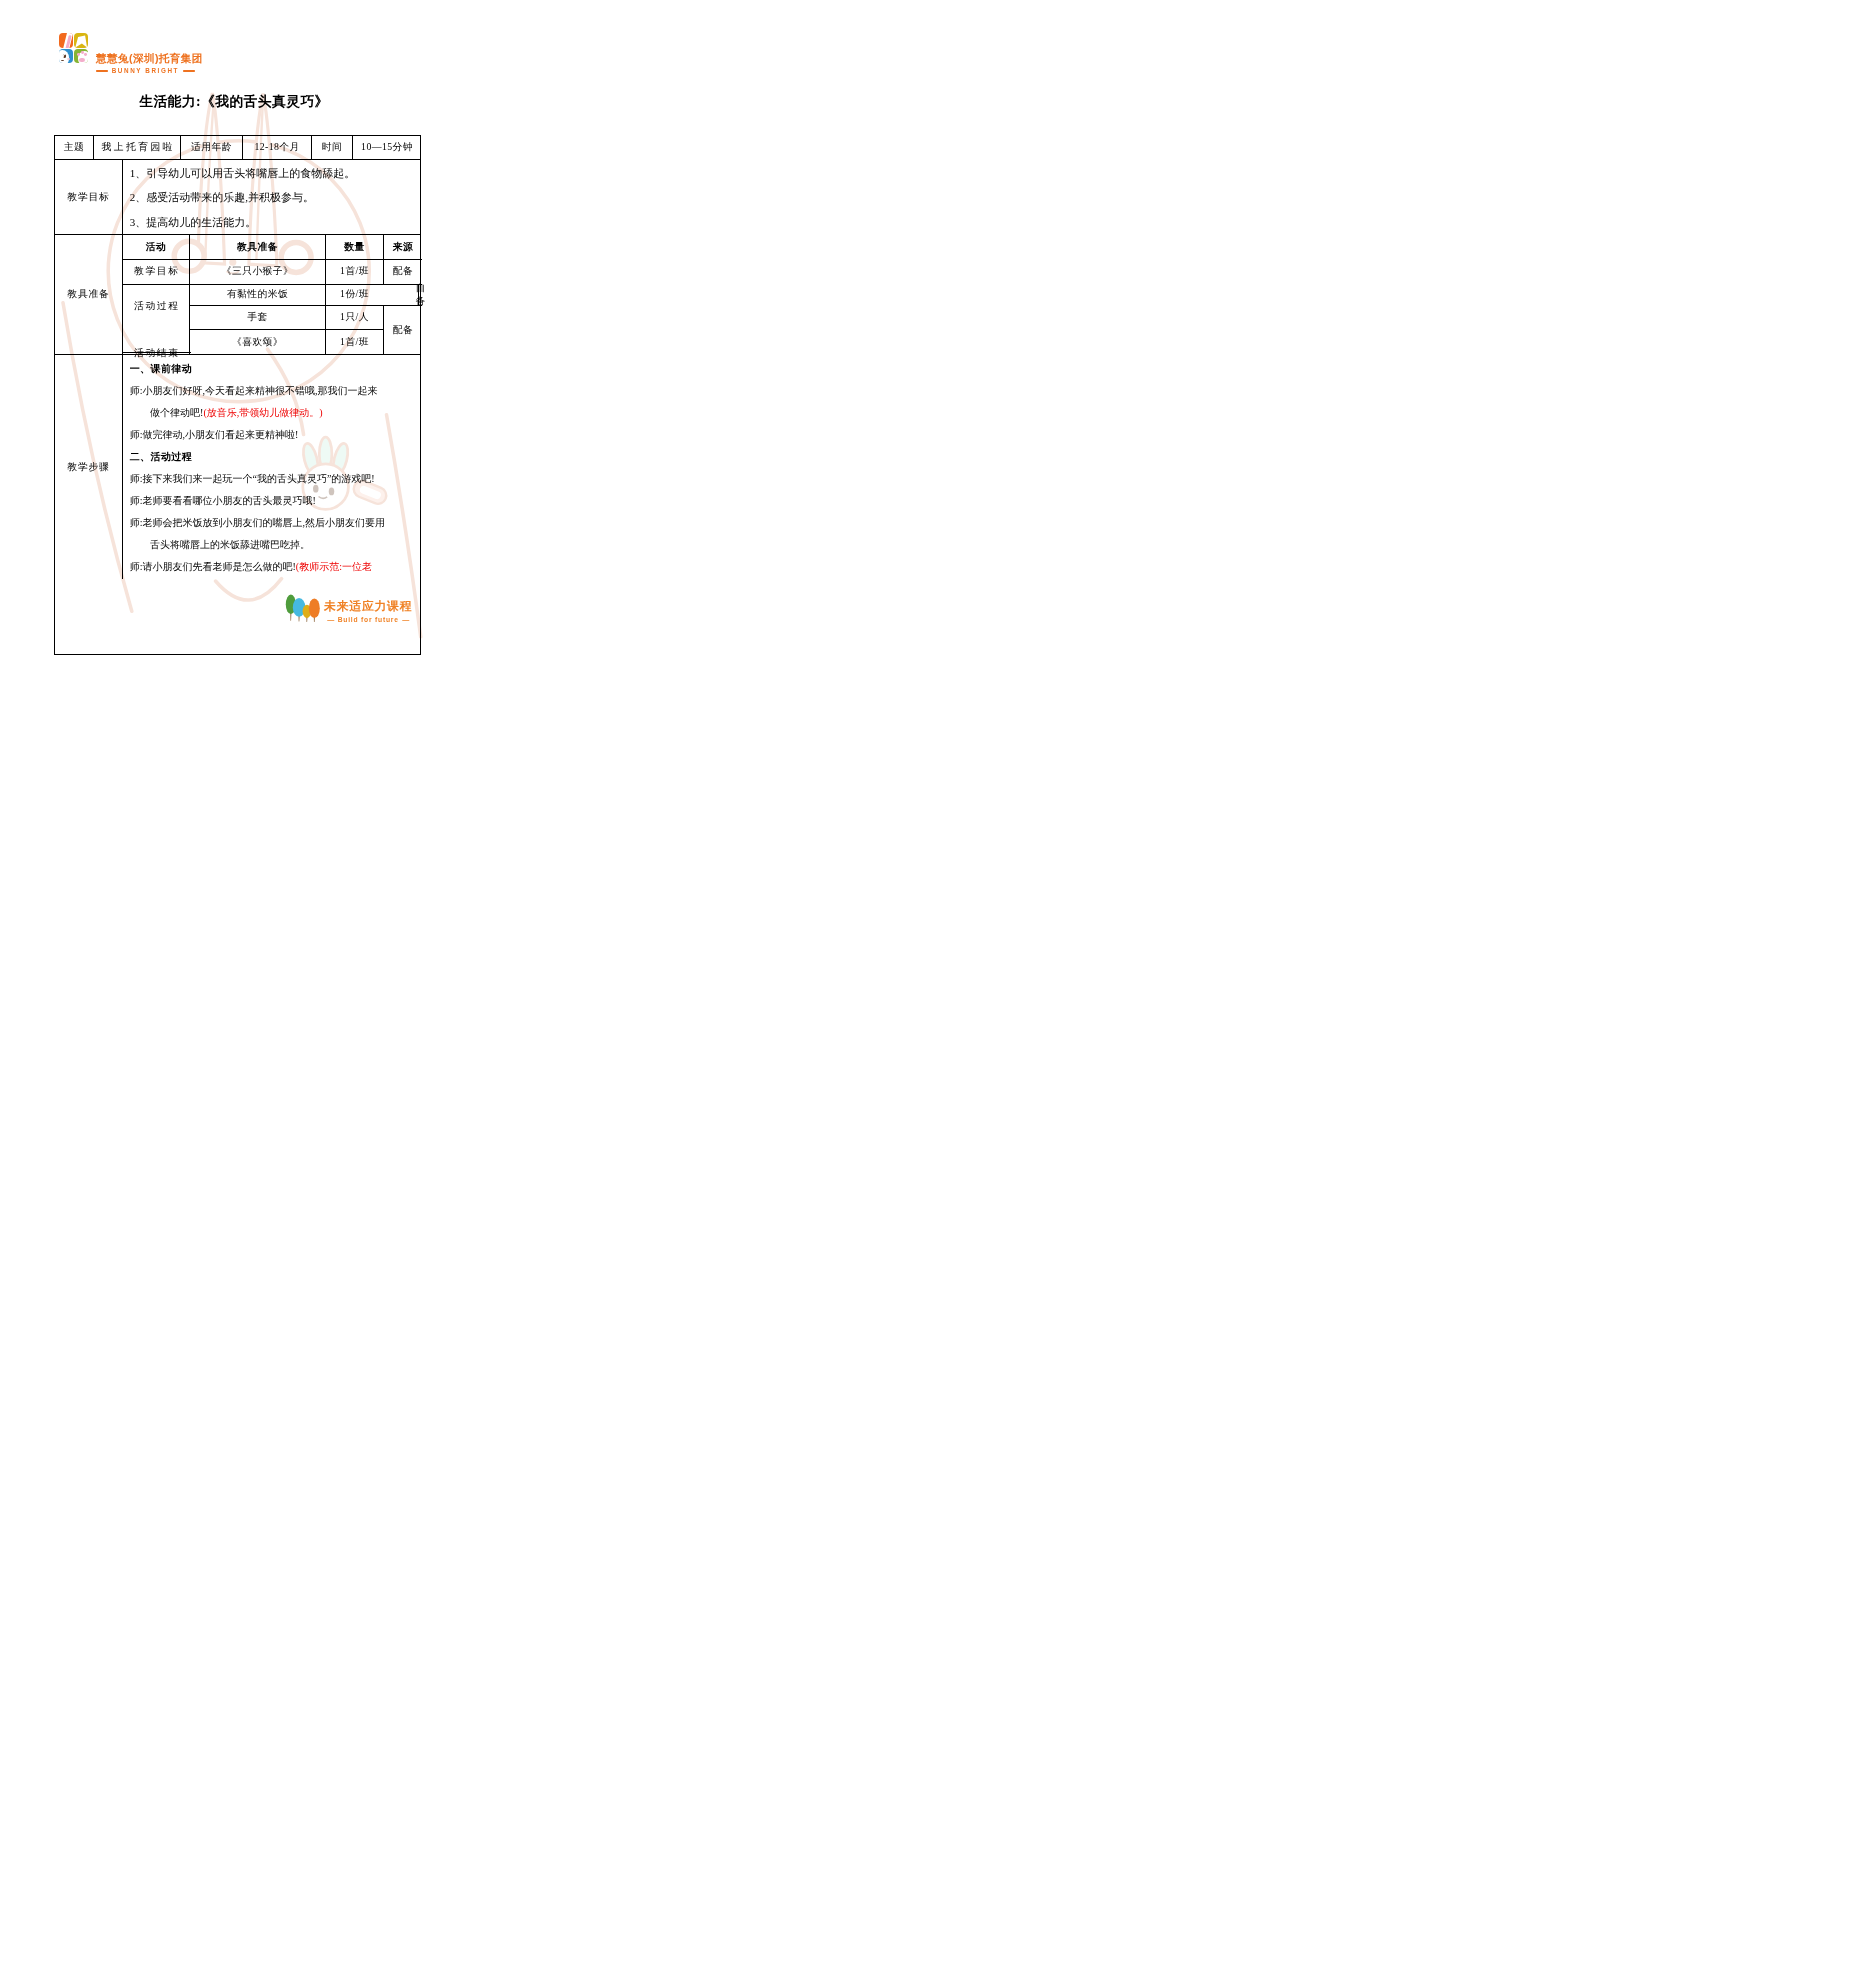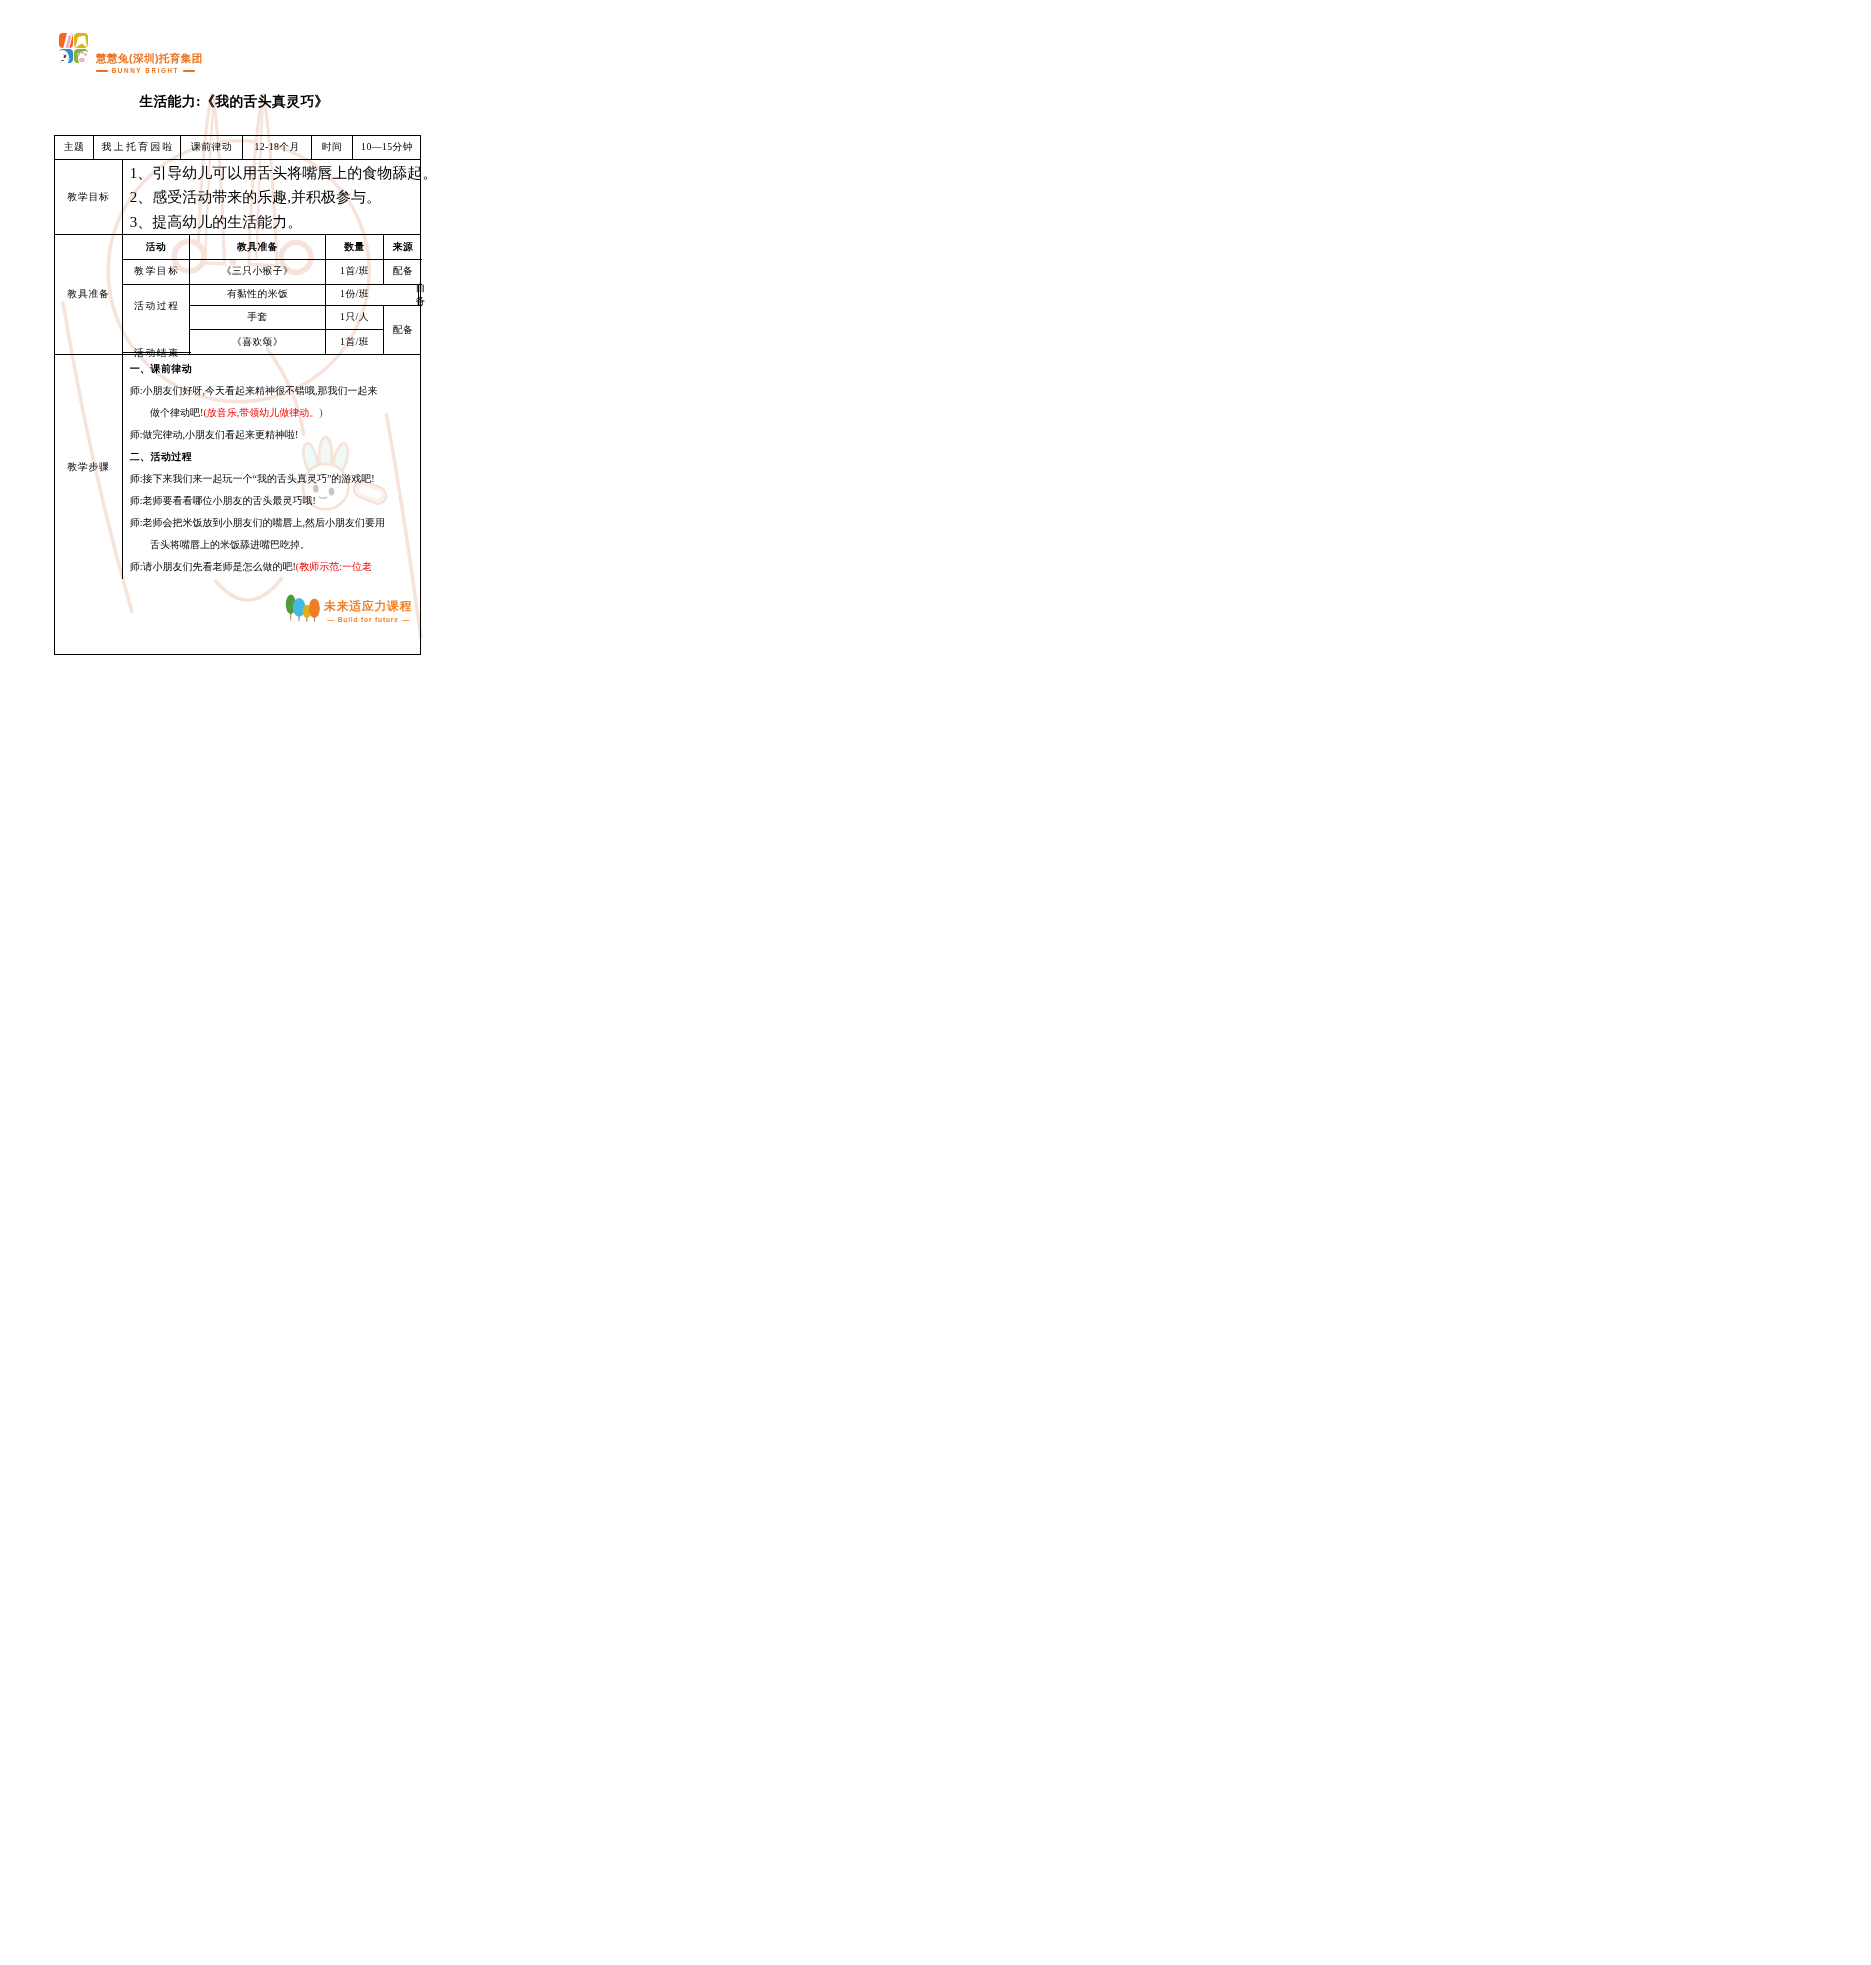--- a/index.html
+++ b/index.html
@@ -49,21 +49,21 @@
   .row-obj  { grid-template-columns:67px 1fr; height:75px; }
   .row-mat  { grid-template-columns:67px 1fr; height:120px; }
   .row-steps{ grid-template-columns:67px 1fr; height:224px; border-bottom:none; }
   .cell { display:flex; align-items:center; justify-content:center; text-align:center; letter-spacing:0.4px; }
   .bl { border-left:0.6px solid #000; }
   .label-cell { display:flex; align-items:center; justify-content:center; letter-spacing:0.8px; }
   .sp6 { letter-spacing:2.4px; margin-right:-2.4px; }
   .sp4 { letter-spacing:1.6px; margin-right:-1.6px; }
 
   .obj-content { border-left:0.6px solid #000; padding:0.4px 3.1px 0 6.7px; display:flex; flex-direction:column; justify-content:center; }
-  .obj-line { line-height:24.4px; white-space:nowrap; font-size:15px; }
+  .obj-line { line-height:24.4px; white-space:nowrap; font-size:11px; }
 
   
   .mat-content { border-left:0.6px solid #000; display:flex; flex-direction:column; }
   .mat-header { display:grid; grid-template-columns:66px 136px 58px 39px; height:24.4px; border-bottom:1.2px solid #000; font-weight:bold; }
   .mat-warm   { display:grid; grid-template-columns:66px 136px 58px 39px; height:25px; border-bottom:1.2px solid #000; }
   .mat-merge  { display:grid; grid-template-columns:66px 136px 58px 39px; grid-template-rows:20.4px 24px 25px; flex:1; }
   .gc1 { grid-column:1; } .gc2 { grid-column:2; } .gc3 { grid-column:3; } .gc4 { grid-column:4; }
   .bt { border-top:1.2px solid #000; }
 
   
@@ -155,21 +155,21 @@
   </div>
 </div>
 
 <div class="doc-title">生活能力:《我的舌头真灵巧》</div>
 
 <div class="doc-table">
 
   <div class="trow row-info">
     <div class="cell">主题</div>
     <div class="cell bl sp6">我上托育园啦</div>
-    <div class="cell bl">课前律动</div>
+    <div class="cell bl">适用年龄</div>
     <div class="cell bl">12-18个月</div>
     <div class="cell bl">时间</div>
     <div class="cell bl">10—15分钟</div>
   </div>
 
   <div class="trow row-obj">
     <div class="label-cell">教学目标</div>
     <div class="obj-content">
       <div class="obj-line">1、引导幼儿可以用舌头将嘴唇上的食物舔起。</div>
       <div class="obj-line">2、感受活动带来的乐趣,并积极参与。</div>

